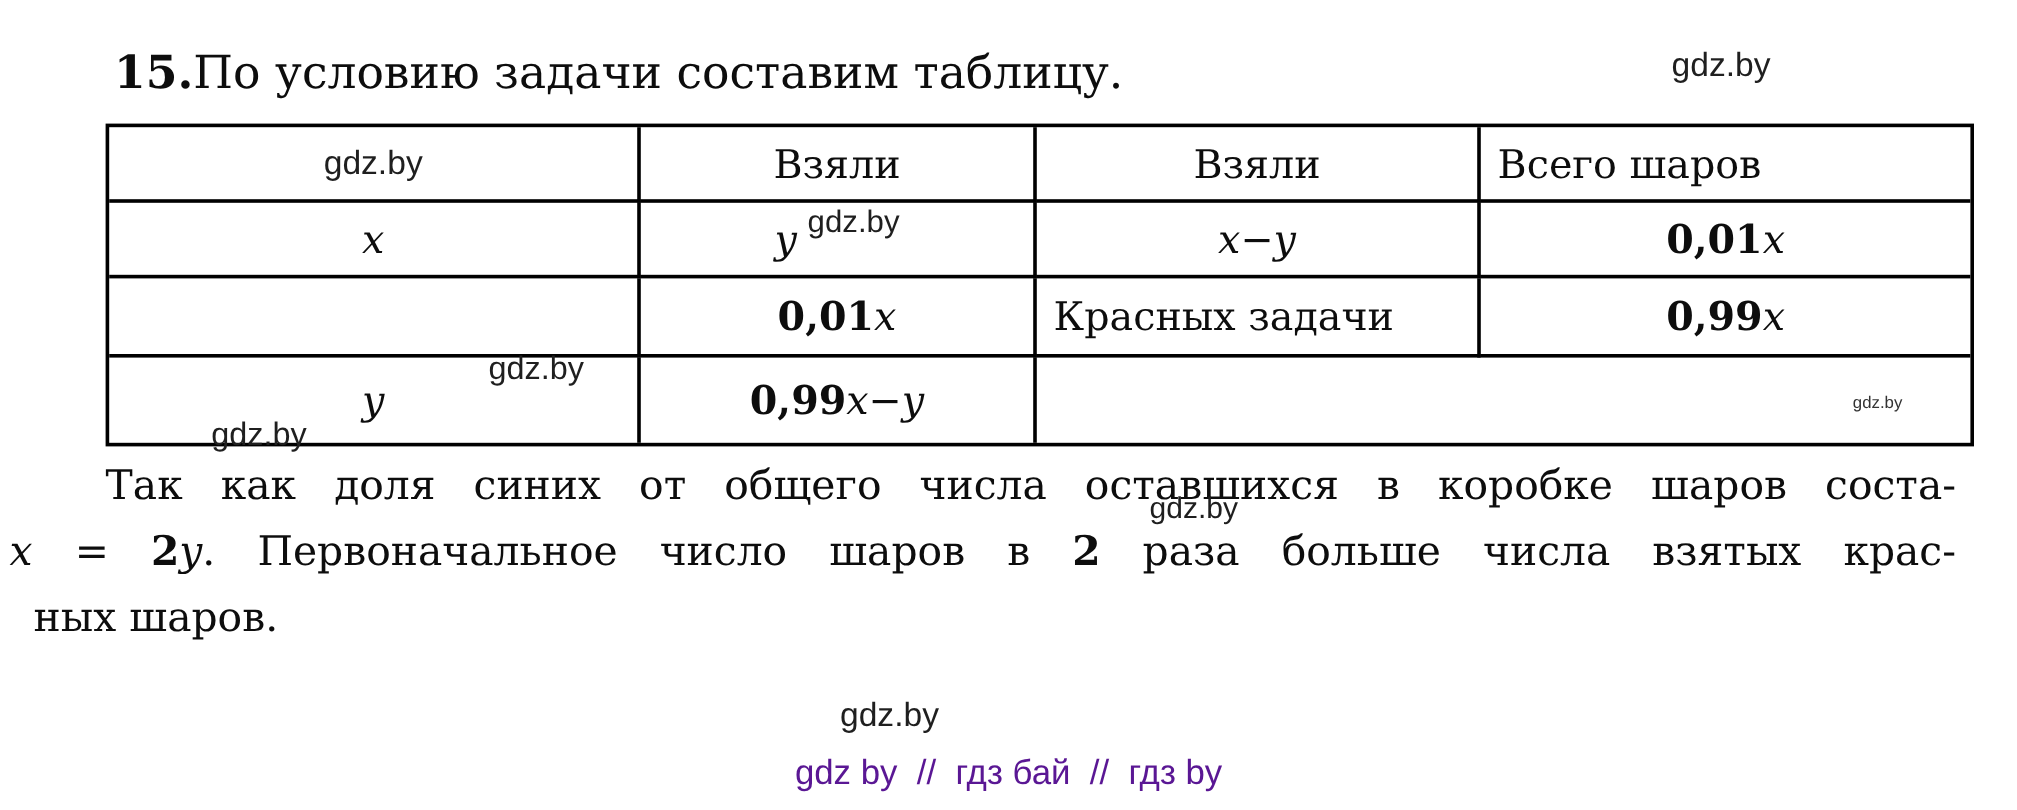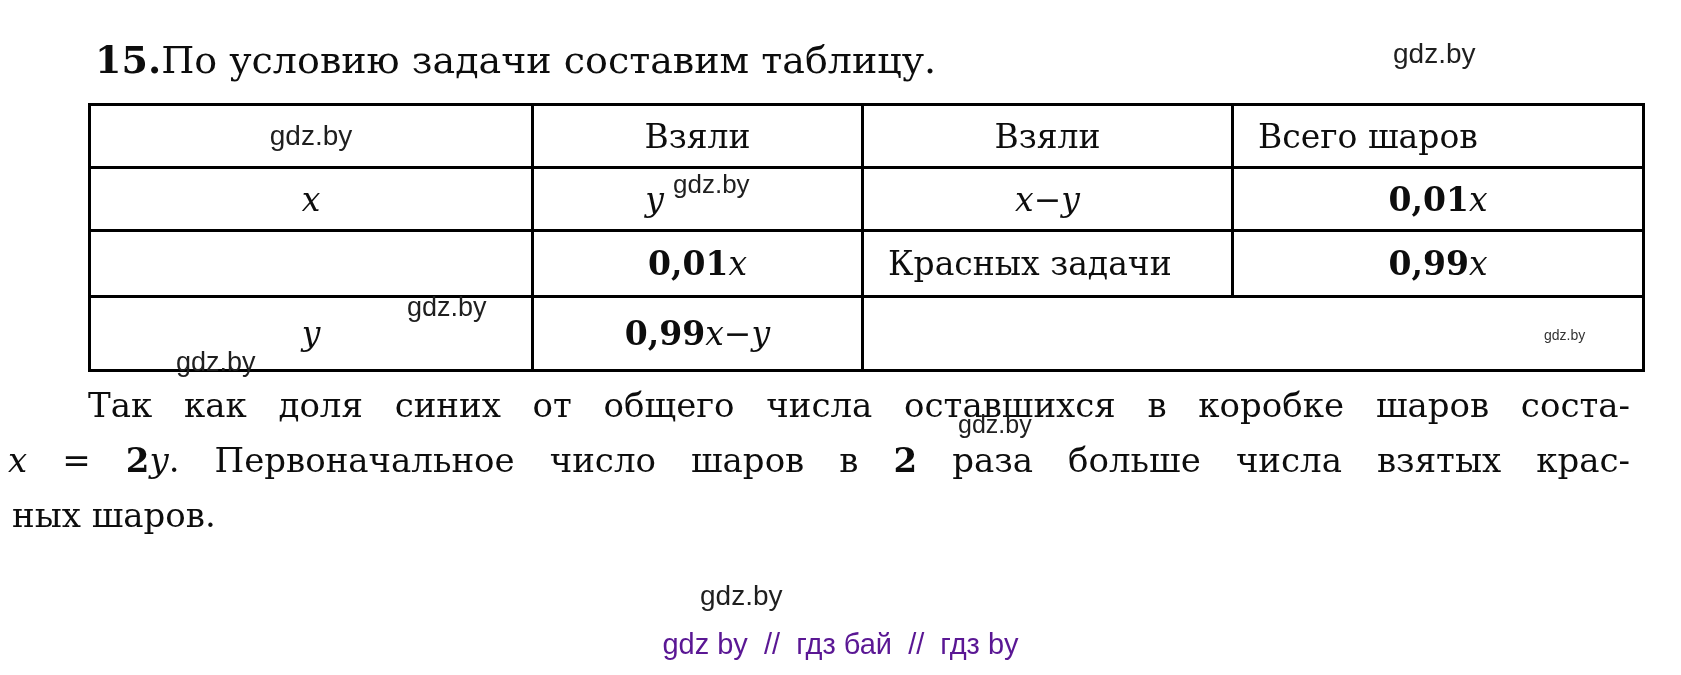--- a/index.html
+++ b/index.html
@@ -28,28 +28,28 @@
   
   .gtable{position:absolute;left:88px;top:103px;width:1557px;height:269px;
           display:grid;grid-template-columns:443px 330px 370px 408px;
           grid-template-rows:63px 63px 66px 71px;
           border:3px solid #000;box-sizing:border-box;background:#fff;}
   .gtable *{box-sizing:border-box;}
   .c{border-right:3px solid #000;border-bottom:3px solid #000;
      display:flex;align-items:center;justify-content:center;font-size:33px;}
   .gtable > .c:nth-child(4n){border-right:none;}
   .gtable > .c:nth-child(n+13){border-bottom:none;}
-  .c.label{justify-content:flex-start;padding-left:24px;}
+  .c.label{justify-content:flex-start;padding-left:14px;}
   .c.wm-cell{font-family:"Liberation Sans",sans-serif;font-size:28px;color:#1f1f1f;}
 
   
   .solution{position:absolute;left:8px;top:378px;width:1622px;font-size:34px;}
   .sline{height:55px;line-height:55px;text-align:justify;text-align-last:justify;white-space:nowrap;}
   .sline.first{padding-left:80px;}
-  .sline.last{text-align-last:left;padding-left:4px;}
+  .sline.last{text-align-last:left;padding-left:4px;margin-left:16px;}
   .sline i, .c i{font-style:italic;}
   .bp{font-size:1.4em;font-weight:normal;vertical-align:-0.08em;}
 
   
   .footer{position:absolute;top:628px;left:0;width:100%;text-align:center;
           font-family:"Liberation Sans",sans-serif;font-size:29px;white-space:pre;}
 </style>
 </head>
 <body>
 

